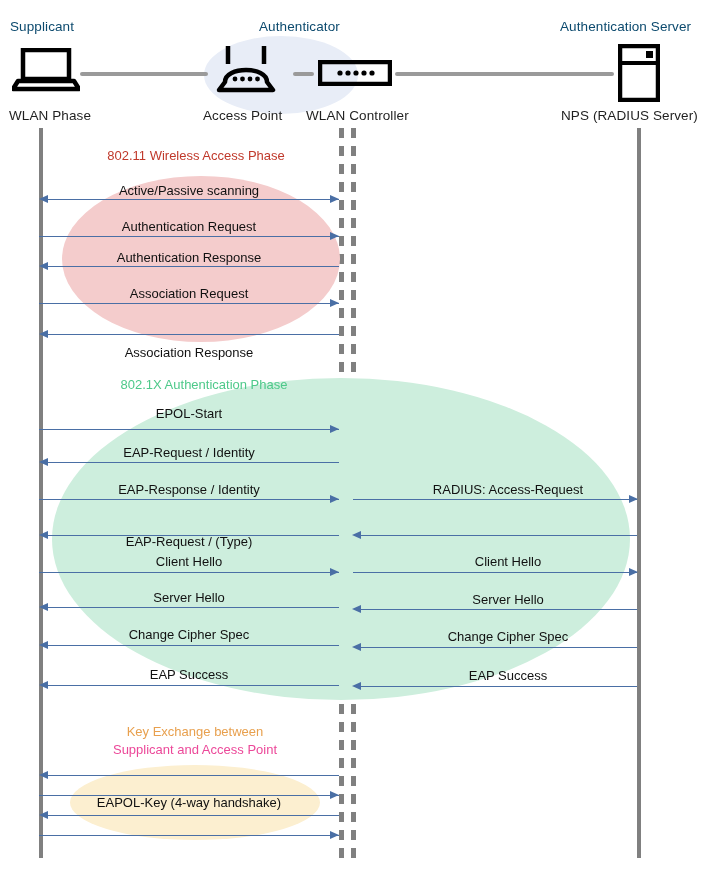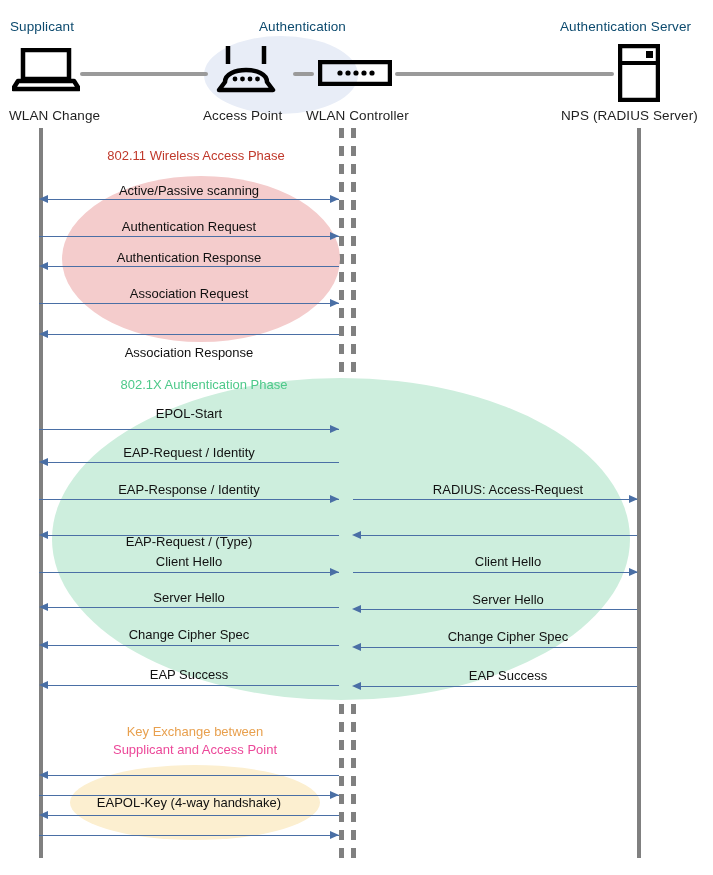--- a/index.html
+++ b/index.html
@@ -62,24 +62,24 @@
   }
 </style>
 </head>
 <body>
 
 <div id="stage">
 
   <div class="auth-blob" style="left:204px;top:36px;width:154px;height:78px;"></div>
 
   <div class="role-title" style="left:10px;top:19px;">Supplicant</div>
-  <div class="role-title" style="left:259px;top:19px;">Authentication</div>
+  <div class="role-title" style="left:259px;top:19px;">Authenticator</div>
   <div class="role-title" style="left:560px;top:19px;">Authentication Server</div>
 
-  <div class="role-sub" style="left:9px;top:108px;">WLAN Change</div>
+  <div class="role-sub" style="left:9px;top:108px;">WLAN Phase</div>
   <div class="role-sub" style="left:203px;top:108px;">Access Point</div>
   <div class="role-sub" style="left:306px;top:108px;">WLAN Controller</div>
   <div class="role-sub" style="left:561px;top:108px;">NPS (RADIUS Server)</div>
 
   <div class="hlink" style="left:80px;top:72px;width:128px;"></div>
   <div class="hlink" style="left:293px;top:72px;width:21px;"></div>
   <div class="hlink" style="left:395px;top:72px;width:219px;"></div>
 
   <div class="icon" style="left:12px;top:48px;">
     <svg width="68" height="44" viewBox="0 0 68 44">

